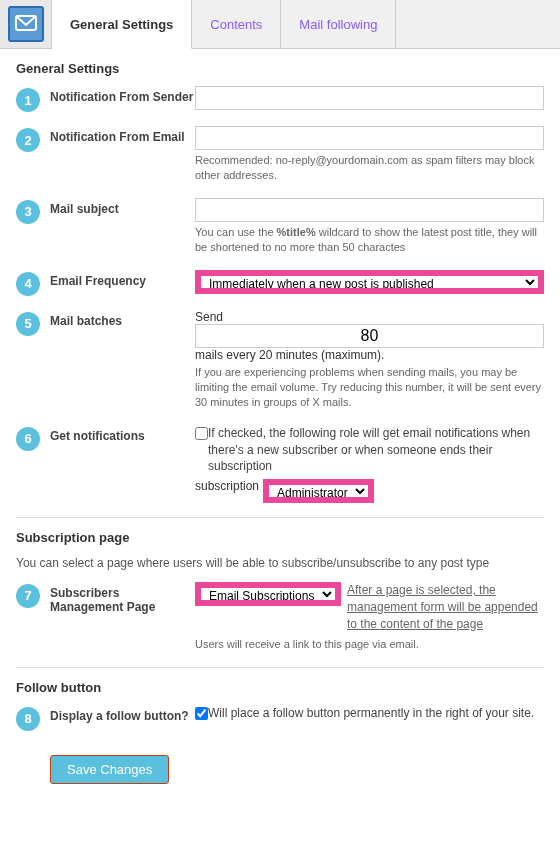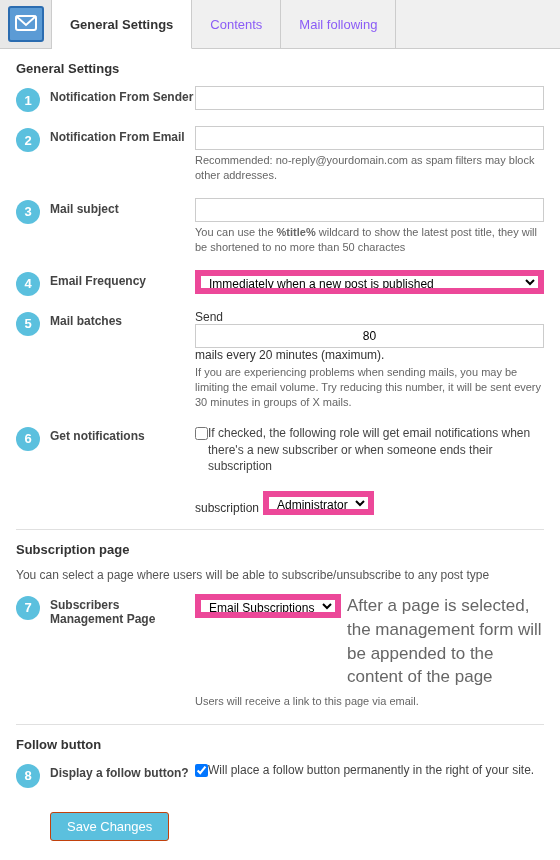--- a/index.html
+++ b/index.html
@@ -104,21 +104,21 @@
 
     .field-col {
       flex: 1;
     }
 
     .field-col input[type="text"] {
       width: 100%;
       height: 24px;
       border: 1px solid #ccc;
       padding: 2px 4px;
-      font-size: 12px;
+      font-size: 16px;
     }
 
     .field-hint {
       font-size: 11px;
       color: #666;
       margin-top: 3px;
       line-height: 1.4;
     }
 
     select {
@@ -164,23 +164,23 @@
     }
 
     .checkbox-label {
       font-size: 12px;
       line-height: 1.4;
       color: #444;
     }
 
     .admin-select-row {
       display: flex;
-      align-items: flex-end;
+      align-items: flex-start;
       gap: 4px;
-      margin-top: 16px;
+      margin-top: 4px;
     }
 
     .admin-select-row span {
       font-size: 12px;
     }
 
     .divider {
       border: none;
       border-top: 1px solid #e0e0e0;
       margin: 8px 0 12px 0;
@@ -199,24 +199,25 @@
       gap: 6px;
     }
 
     .email-sub-select {
       display: flex;
       align-items: flex-start;
       gap: 2px;
     }
 
     .email-sub-hint {
-      font-size: 17px;
+      font-size: 12px;
       color: #666;
       line-height: 1.4;
       flex: 1;
+      text-decoration: underline;
     }
 
     .save-btn {
       background: #5bc0de;
       color: white;
       border: 1px solid #c2410c;
       padding: 6px 16px;
       font-size: 13px;
       cursor: pointer;
       border-radius: 3px;

